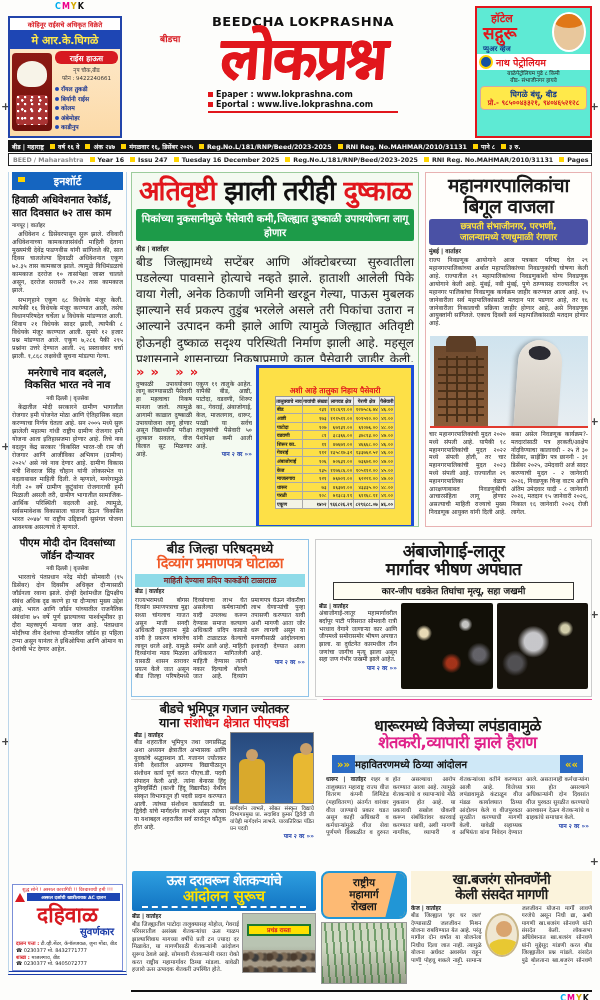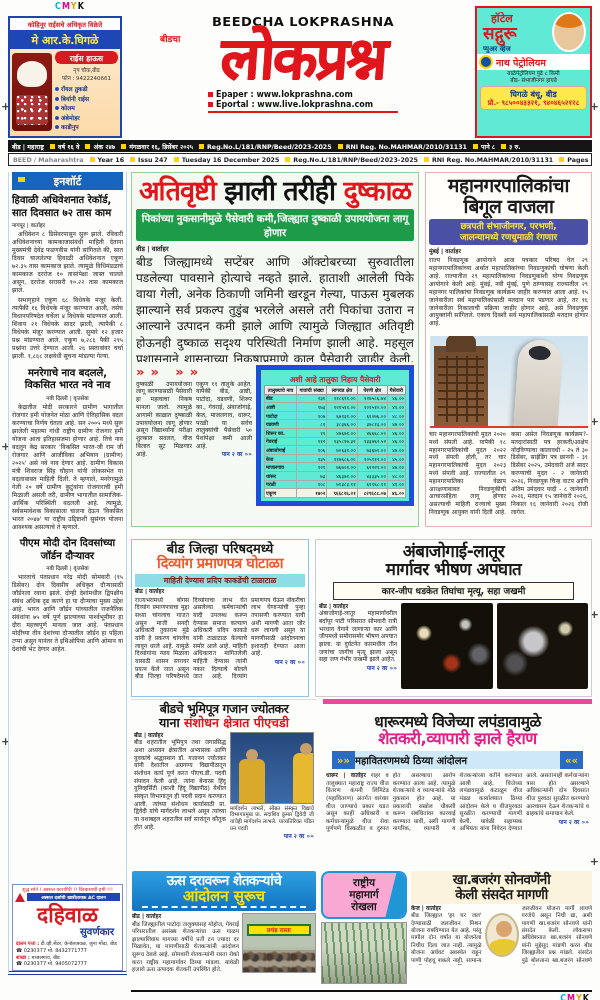--- a/index.html
+++ b/index.html
@@ -87,21 +87,21 @@
   .lead-h .r{color:#e1161c;} .lead-h .k{color:#111;}
   .lead-sub{background:#1d9b49;color:#fff;font-size:10.2px;font-weight:bold;text-align:center;padding:2px 0;margin-top:3px;border-radius:2px;}
   .lead .dl{font-size:6.5px;font-weight:bold;margin:3px 0 1px;}
   .lead .body{font-size:12px;line-height:1.35;text-align:justify;height:108px;overflow:hidden;}
   .lead-bottom{display:flex;gap:4px;margin-top:3px;}
   .lead-notes{width:116px;}
   .arrows{color:#e1161c;font-size:13px;font-weight:bold;letter-spacing:6px;line-height:1;}
   .notes-cols{display:flex;gap:4px;margin-top:2px;}
   .notes-cols div{font-size:6px;line-height:1.3;text-align:justify;flex:1;height:118px;overflow:hidden;}
   .cont{font-size:5.8px;font-weight:bold;color:#1a3ba8;text-align:right;display:block;margin-top:1px;}
-  .ptable{flex:1;background:#5eead4;border:5px solid #1d4ed8;padding:3px;}
+  .ptable{flex:1;background:#fde047;border:3px solid #1d4ed8;padding:16px;}
   .ptable .tt{color:#e1161c;font-size:7.5px;font-weight:bold;text-align:center;padding:1px 0;}
   .ptable table{width:100%;border-collapse:collapse;}
   .ptable th{font-size:4.9px;background:#eee;border:.5px solid #999;padding:1px 0;font-weight:bold;}
   .ptable td{font-size:4.9px;border:.5px solid #aaa;padding:.8px 1px;text-align:right;}
   .ptable td:first-child{text-align:left;font-weight:bold;}
   .ptable tr:last-child td{font-weight:bold;background:#f3f3e6;}
   
   .civic{width:167px;height:355px;margin-left:6px;border:1px solid #e8b2b2;padding:2px 3px;overflow:hidden;background:#fffefb;}
   .civic .h{font-size:19px;font-weight:bold;text-align:center;line-height:1.08;letter-spacing:-.5px;}
   .civic .sub{background:#4a51a5;color:#ffe33d;font-size:8.8px;font-weight:bold;text-align:center;border-radius:3px;padding:2px 1px;margin-top:3px;line-height:1.25;}
@@ -144,21 +144,21 @@
   .phd .h2{font-size:12.5px;font-weight:bold;color:#e1161c;text-align:center;line-height:1.1;}
   .phd .h2 .k{color:#111;}
   .phd .row{display:flex;gap:4px;margin-top:2px;}
   .phd .txt{width:92px;font-size:5.9px;line-height:1.3;text-align:justify;height:128px;overflow:hidden;}
   .phd .pic-wrap{flex:1;}
   .phd-photo{width:100%;height:72px;background:linear-gradient(#27497c,#3b6aa8);position:relative;overflow:hidden;border:1px solid #888;}
   .grad{position:absolute;bottom:0;width:26px;height:44px;background:#e8b832;border-radius:6px 6px 0 0;}
   .grad:before{content:"";position:absolute;left:7px;top:-10px;width:12px;height:12px;border-radius:50%;background:#caa06a;}
   .grad.g1{left:8px;background:#d9a92c;} .grad.g2{left:62px;height:50px;background:#e8b832;}
   .phd .cap{font-size:5.3px;line-height:1.3;text-align:justify;margin-top:1px;}
-  .power{width:269px;height:169px;margin-left:6px;border-top:5px solid #ec4899;padding:10px 3px;overflow:hidden;}
+  .power{width:269px;height:169px;margin-left:6px;border-top:1px solid #ec4899;padding:18px 3px;overflow:hidden;}
   .power .h1{font-size:15.5px;font-weight:bold;text-align:center;line-height:1.05;letter-spacing:-.5px;}
   .power .h2{font-size:16.5px;font-weight:bold;color:#e0218a;text-align:center;line-height:1.1;letter-spacing:-.5px;}
   .power .subrow{display:flex;align-items:stretch;gap:0;margin:3px 6px;}
   .power .chev{background:#2b6bc4;color:#ffd400;font-size:10px;font-weight:bold;padding:0 5px;display:flex;align-items:center;}
   .power .sub{flex:1;background:#cfe8f7;color:#111;font-size:10px;font-weight:bold;text-align:left;padding:2px 0;}
   .power .cols4{column-count:4;column-gap:4px;font-size:5.8px;line-height:1.3;text-align:justify;height:102px;overflow:hidden;margin-top:2px;}
   
   .sugar{width:186px;height:115px;padding:0 1px;overflow:hidden;}
   .sugar .box{background:linear-gradient(#2e9fe0,#1173c2);text-align:center;padding:2px 0 3px;border-radius:2px;}
   .sugar .box .l1{color:#fff;font-size:13.5px;font-weight:bold;line-height:1.1;letter-spacing:-.5px;}
@@ -167,21 +167,21 @@
   .sugar .row{display:flex;gap:3px;margin-top:2px;}
   .sugar .txt{flex:1;font-size:5.8px;line-height:1.3;text-align:justify;height:62px;overflow:hidden;}
   .sugar-photo{width:74px;height:60px;position:relative;background:linear-gradient(#b9c4b2 55%,#8e8a7c);overflow:hidden;border:1px solid #999;flex:none;}
   .sugar-photo .banner{position:absolute;left:4px;top:10px;right:4px;background:#1f7a2f;padding:2px;}
   .sugar-photo .banner b{display:block;background:#ffe000;color:#d71920;font-size:6px;font-weight:bold;text-align:center;}
   .crowd{position:absolute;bottom:0;left:0;right:0;height:22px;background:
     radial-gradient(circle at 10% 50%,#4a3b2e 0 3px,transparent 5px),radial-gradient(circle at 30% 40%,#6b5a48 0 3px,transparent 5px),
     radial-gradient(circle at 50% 55%,#3c3c3c 0 3px,transparent 5px),radial-gradient(circle at 70% 45%,#7c6a55 0 3px,transparent 5px),
     radial-gradient(circle at 90% 50%,#50453a 0 3px,transparent 5px),#a59a87;background-size:24px 14px;}
   .hw{width:86px;margin-left:4px;overflow:hidden;}
-  .hw .box{border:2px solid #2196d6;border-radius:8px;background:#f9a8d4;position:relative;padding:3px 4px 5px;overflow:hidden;}
+  .hw .box{border:2px solid #2196d6;border-radius:8px;background:#fdba74;position:relative;padding:3px 4px 5px;overflow:hidden;}
   .hw .box div{font-size:10.5px;font-weight:bold;text-align:center;line-height:1.15;position:relative;z-index:1;}
   .hw .box:after{content:"";position:absolute;right:-6px;top:-4px;width:22px;height:70px;background:#2196d6;transform:rotate(14deg);border-radius:8px;}
   .hw-photo{margin-top:3px;height:62px;border:1px solid #999;background:
     repeating-linear-gradient(85deg,rgba(40,110,40,.55) 0 2px,transparent 2px 7px),
     linear-gradient(#cfd8c2 40%,#9aa08c);}
   .jal{width:181px;margin-left:4px;overflow:hidden;}
   .jal .hbox{background:#fbf3dc;text-align:center;padding:1px 0 2px;}
   .jal .l1{font-size:15px;font-weight:bold;line-height:1.08;letter-spacing:-.5px;}
   .jal .l1 .r{color:#e1161c;} .jal .l1 .k{color:#111;}
   .jal .l2{font-size:13.5px;font-weight:bold;line-height:1.1;letter-spacing:-.5px;}

